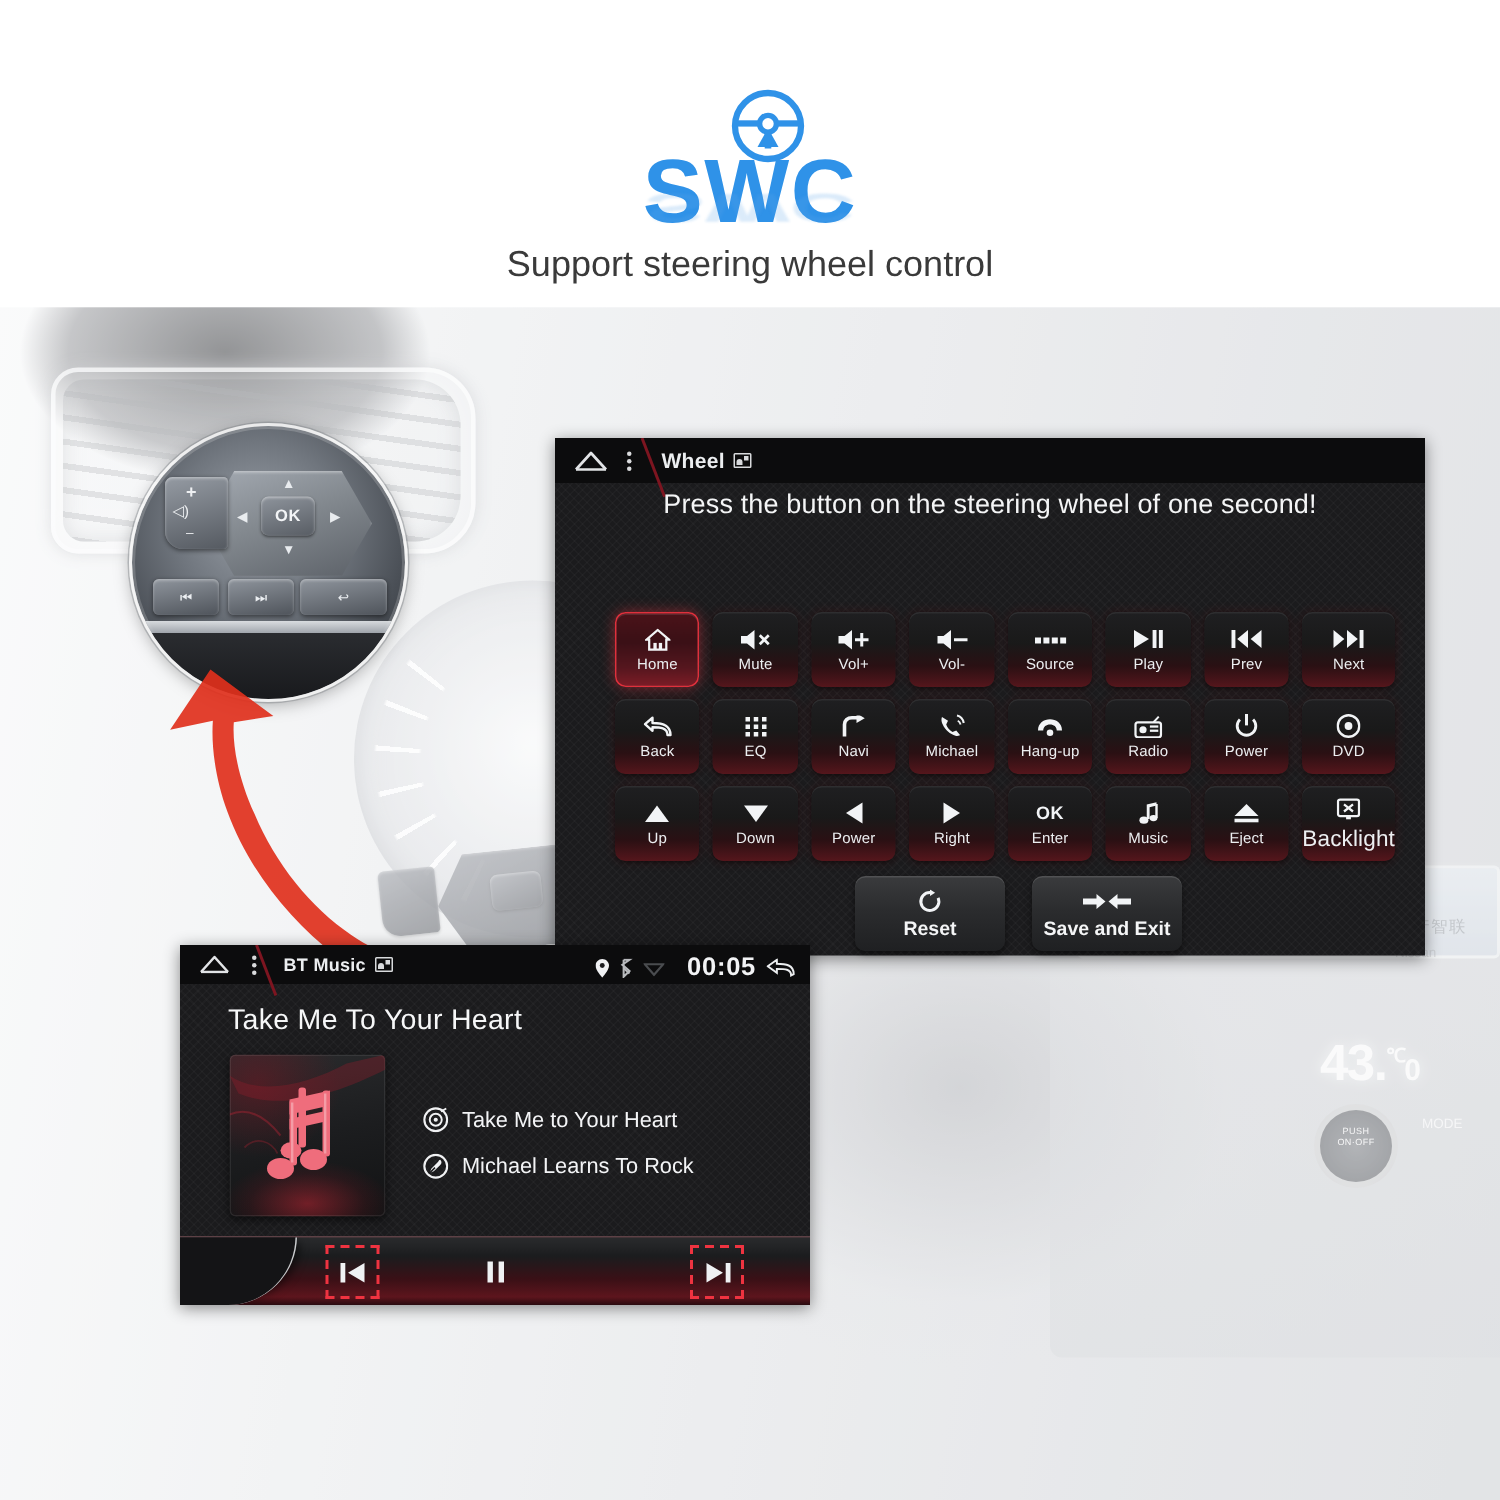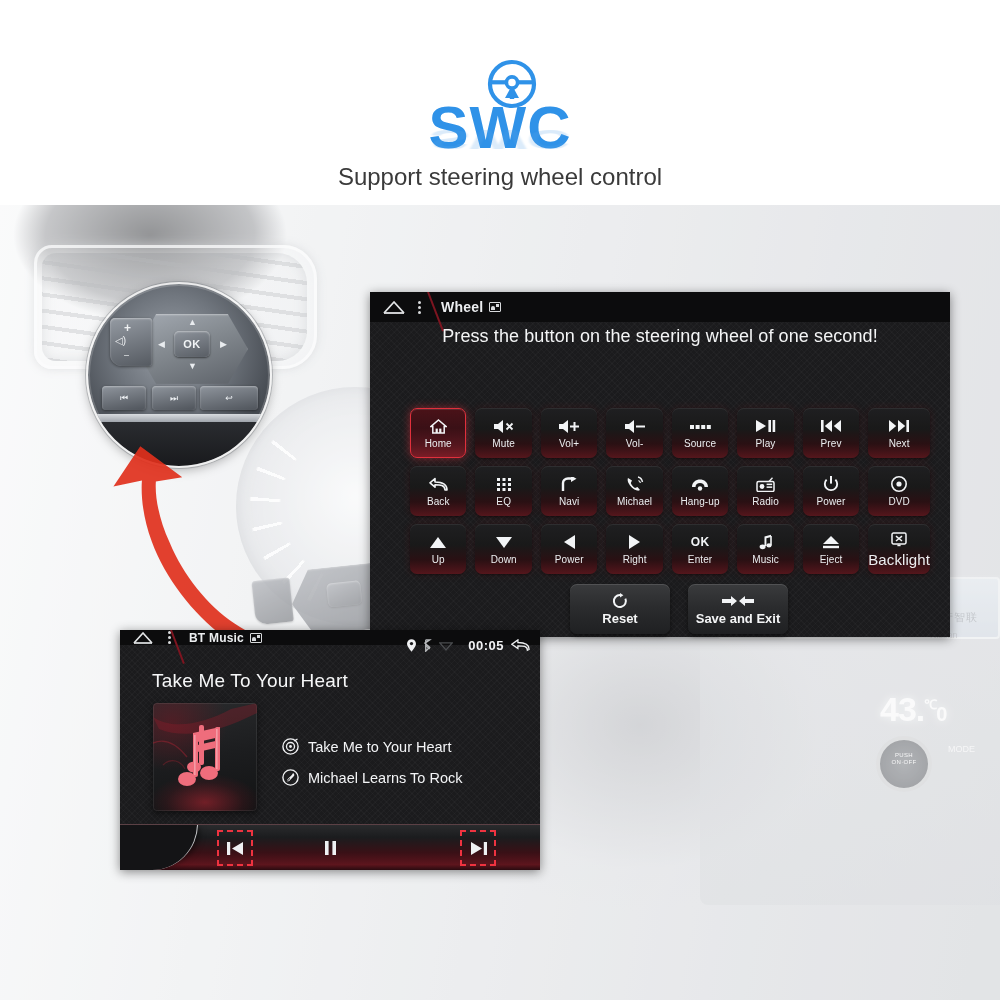--- a/index.html
+++ b/index.html
@@ -291,23 +291,23 @@
     background: linear-gradient(180deg, #3a3b3d 0%, #2b2c2e 45%, #1f2022 100%);
     box-shadow: inset 0 1px 0 rgba(255,255,255,.12), 0 2px 4px rgba(0,0,0,.5);
     display:flex; flex-direction:column; align-items:center; justify-content:center; gap:2px;
     cursor:pointer;
   }
   .act-ico{ height:16px; display:flex; align-items:center; color:#f2f3f5; font-size:13px; }
   .act-lbl{ color:#f4f5f6; font-size:13px; font-weight:bold; }
 
   
   #bt-panel{ left:120px; top:630px; width:420px; height:240px; }
-  #bt-panel .statusbar{ height:15px; }
+  #bt-panel .statusbar{ height:26px; }
   #bt-panel .sb-title{ font-size:12px; margin-left:18px; }
-  #bt-panel .sb-clock{ font-size:13px; }
+  #bt-panel .sb-clock{ font-size:17px; }
   #bt-panel .sb-redline{ left:50px; height:36px; }
 
   #bt-song-title{
     position:absolute; left:32px; top:40px; color:#f6f7f8; font-size:19px; letter-spacing:.2px;
   }
   #bt-art{
     position:absolute; left:33px; top:73px; width:104px; height:108px;
     border-radius:4px;
     background:
       radial-gradient(ellipse 70px 36px at 50% 92%, rgba(205,40,55,.5) 0%, rgba(150,25,40,.15) 55%, rgba(0,0,0,0) 80%),

